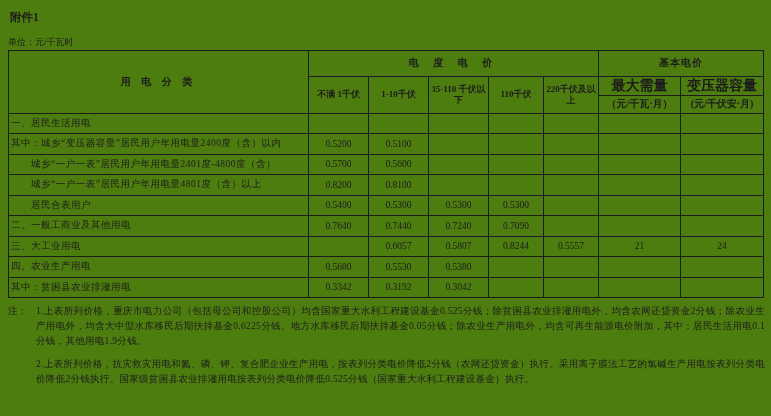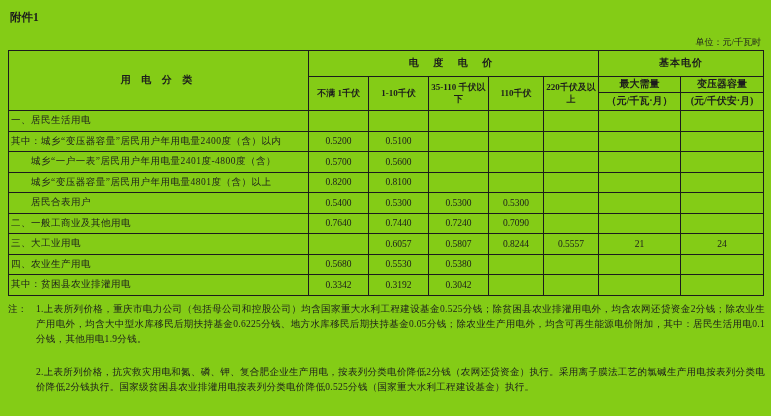--- a/index.html
+++ b/index.html
@@ -4,39 +4,38 @@
 <style>
   * { box-sizing: border-box; }
   html,body { margin:0; padding:0; background:#ffffff; }
   body {
     font-family: "Liberation Serif", "DejaVu Serif", serif;
     color:#1c1c1c;
     -webkit-font-smoothing: antialiased;
   }
   .page {
     width:771px; height:416px;
-    background:#84cc16;
+    background:#4d7c0f;
     padding:8px 8px 0 8px;
     overflow:hidden;
     position:relative;
   }
   .attachment {
     font-size:11.5px; font-weight:bold;
     margin:2px 0 0 2px;
   }
   .title {
     text-align:center;
     font-size:16px; font-weight:bold;
     letter-spacing:1.5px;
     margin-top:5px;
   }
   .unit {
-    text-align:right;
     font-size:9px;
-    margin:11px 2px 1px 0;
+    margin:11px 9px 1px 0;
   }
   table.price {
     border-collapse:collapse;
     table-layout:fixed;
     width:755px;
   }
   table.price th, table.price td {
     border:1px solid #1c1c1c;
     padding:0 2px;
     overflow:hidden;
@@ -44,42 +43,42 @@
   thead th {
     font-size:10px;
     font-weight:bold;
     text-align:center;
     vertical-align:middle;
     line-height:1.25;
   }
   .hdr-group-energy { height:26px; letter-spacing:6px; }
   .hdr-group-basic  { height:26px; letter-spacing:1px;margin-left:25px; }
   .hdr-class { letter-spacing:4px; }
-  .hdr-sub   { height:16px; font-size:10px; }
+  .hdr-sub   { height:16px; font-size:14px; }
   .hdr-unit  { height:18px; font-size:10px; font-weight:bold; }
   .hdr-volt  { font-size:9px; }
   tbody td { height:20.5px; font-size:9.5px; vertical-align:middle; }
   td.lbl {
     text-align:left;
     white-space:pre-wrap;
     padding-left:3px;
     letter-spacing:0.5px;
   }
   td.val { text-align:center; }
   .notes {
     display:flex;
     width:757px;
     margin-top:6px;
     font-size:9.5px;
     line-height:1.6;
   }
   .notes-label { flex:0 0 28px; }
   .notes-body  { flex:1; }
   .note-item { text-align:justify; letter-spacing:0.3px; }
-  .note-item + .note-item { margin-top:18px; }
+  .note-item + .note-item { margin-top:7px; }
 </style>
 </head>
 <body>
 
 <div class="page">
 
   <div class="attachment">附件1</div>
 
 
   <div class="unit">单位：元/千瓦时</div>
@@ -140,21 +139,21 @@
         <td class="lbl">　　城乡“一户一表”居民用户年用电量2401度-4800度（含）</td>
         <td class="val">0.5700</td>
         <td class="val">0.5600</td>
         <td class="val"></td>
         <td class="val"></td>
         <td class="val"></td>
         <td class="val"></td>
         <td class="val"></td>
       </tr>
       <tr>
-        <td class="lbl">　　城乡“变压器容量”居民用户年用电量4801度（含）以上</td>
+        <td class="lbl">　　城乡“一户一表”居民用户年用电量4801度（含）以上</td>
         <td class="val">0.8200</td>
         <td class="val">0.8100</td>
         <td class="val"></td>
         <td class="val"></td>
         <td class="val"></td>
         <td class="val"></td>
         <td class="val"></td>
       </tr>
       <tr>
         <td class="lbl">　　居民合表用户</td>

